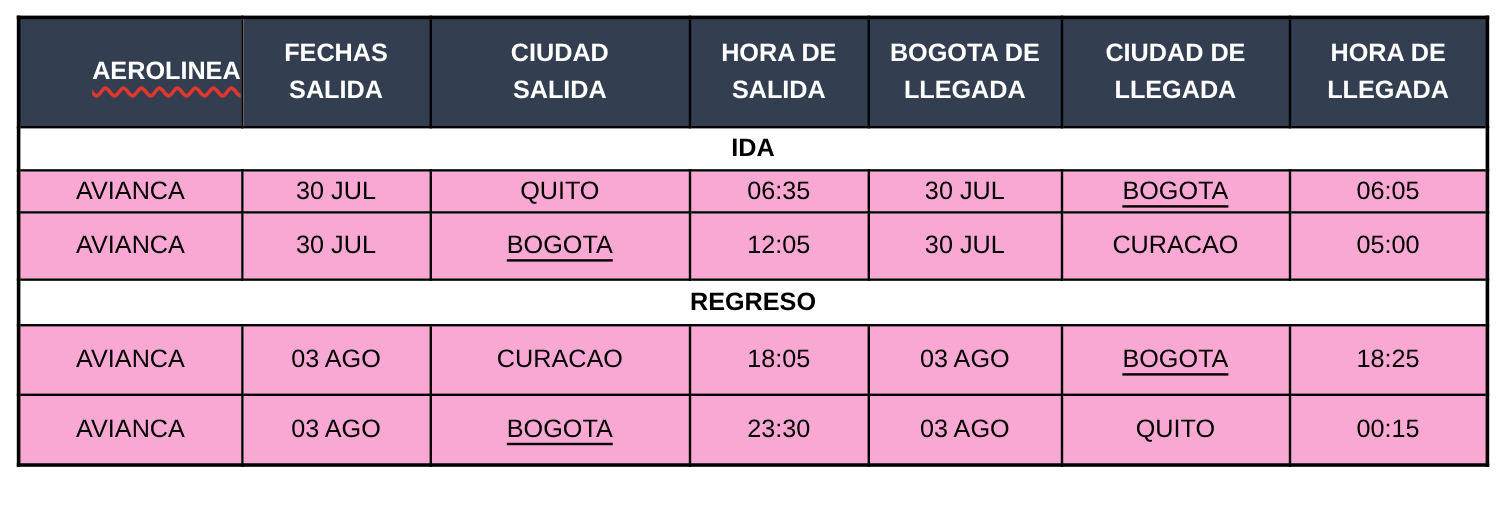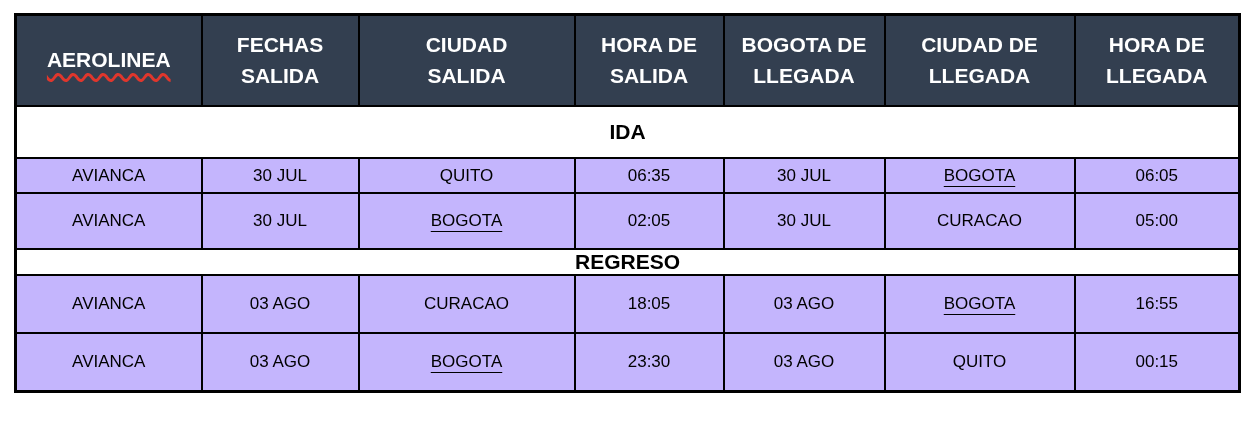--- a/index.html
+++ b/index.html
@@ -33,45 +33,46 @@
     font-weight: bold;
     font-size: 21px;
     height: 89px;
   }
   .hl { display: block; line-height: 1.45; }
   .section-row td {
     font-weight: bold;
     font-size: 21px;
     color: var(--body_text, #000000);
   }
-  .row-ida-label     { height: 52px; }
-  .row-regreso-label { height: 26px; }
+  .row-ida-label     { height: 36px; }
+  .row-regreso-label { height: 38px; }
   .data-row td {
-    font-size: 17px;
+    font-size: 21px;
     font-weight: normal;
     color: var(--body_text, #000000);
-    background: #c4b5fd;
+    background: #f9a8d4;
   }
   .r-short { height: 35px; }
   .r-tall  { height: 56px; }
   .r-tall2 { height: 58px; }
   .wavy-blue {
     text-decoration-line: underline;
     text-decoration-style: wavy;
     text-decoration-color: var(--spell_blue, #5B8BD5);
     text-decoration-thickness: 2px;
     text-underline-offset: 5px;
     text-decoration: underline;
   }
   .wavy-red {
     text-decoration-line: underline;
     text-decoration-style: wavy;
     text-decoration-color: var(--spell_red, #E0362C);
     text-decoration-thickness: 2.5px;
     text-underline-offset: 6px;
+    text-align: right;
   }
 </style>
 </head>
 <body>
 
 <table class="itinerary">
   <colgroup>
     <col style="width:186px">
       <col style="width:157px">
       <col style="width:216px">
@@ -121,36 +122,36 @@
       <td>QUITO</td>
       <td>06:35</td>
       <td>30 JUL</td>
       <td class="wavy-blue">BOGOTA</td>
       <td>06:05</td>
     </tr>
     <tr class="data-row r-tall">
       <td>AVIANCA</td>
       <td>30 JUL</td>
       <td class="wavy-blue">BOGOTA</td>
-      <td>02:05</td>
+      <td>12:05</td>
       <td>30 JUL</td>
       <td>CURACAO</td>
       <td>05:00</td>
     </tr>
     <tr class="section-row row-regreso-label">
       <td colspan="7">REGRESO</td>
     </tr>
     <tr class="data-row r-tall2">
       <td>AVIANCA</td>
       <td>03 AGO</td>
       <td>CURACAO</td>
       <td>18:05</td>
       <td>03 AGO</td>
       <td class="wavy-blue">BOGOTA</td>
-      <td>16:55</td>
+      <td>18:25</td>
     </tr>
     <tr class="data-row r-tall2">
       <td>AVIANCA</td>
       <td>03 AGO</td>
       <td class="wavy-blue">BOGOTA</td>
       <td>23:30</td>
       <td>03 AGO</td>
       <td>QUITO</td>
       <td>00:15</td>
     </tr>

